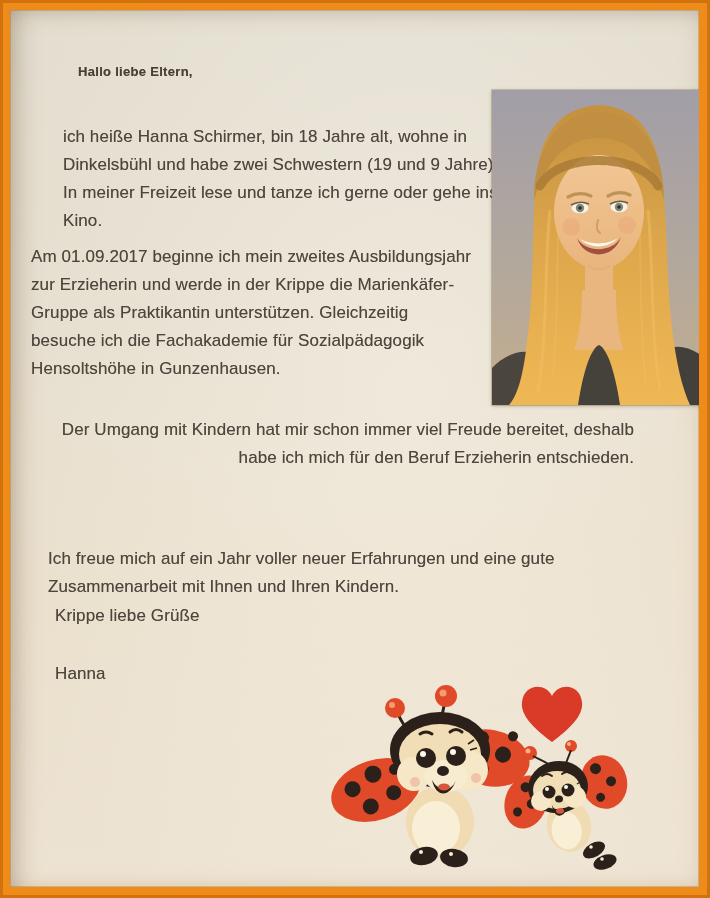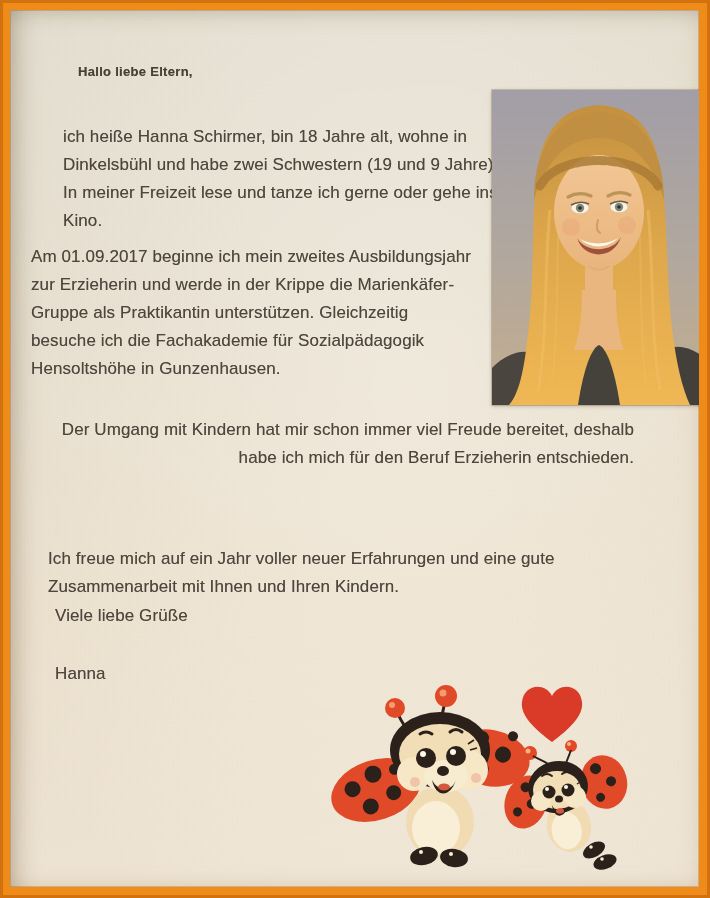--- a/index.html
+++ b/index.html
@@ -49,21 +49,21 @@
 <body>
 
 <div class="page">
   <div class="sheen"></div>
 
   <p class="txt greeting">Hallo liebe Eltern,</p>
   <p class="txt p1">ich heiße Hanna Schirmer, bin 18 Jahre alt, wohne in Dinkelsbühl und habe zwei Schwestern (19 und 9 Jahre). In meiner Freizeit lese und tanze ich gerne oder gehe ins Kino.</p>
   <p class="txt p2">Am 01.09.2017 beginne ich mein zweites Ausbildungsjahr zur Erzieherin und werde in der Krippe die Marienkäfer-Gruppe als Praktikantin unterstützen. Gleichzeitig besuche ich die Fachakademie für Sozialpädagogik Hensoltshöhe in Gunzenhausen.</p>
   <p class="txt p3">Der Umgang mit Kindern hat mir schon immer viel Freude bereitet, deshalb habe ich mich für den Beruf Erzieherin entschieden.</p>
   <p class="txt p4">Ich freue mich auf ein Jahr voller neuer Erfahrungen und eine gute Zusammenarbeit mit Ihnen und Ihren Kindern.</p>
-  <p class="txt closing">Viele liebe Grüße</p>
+  <p class="txt closing">Krippe liebe Grüße</p>
   <p class="txt signature">Hanna</p>
 
   <div class="photo">
     <svg viewBox="0 0 213 315">
       <defs>
         <linearGradient id="pbg" x1="0" y1="0" x2="0" y2="1">
           <stop offset="0" stop-color="#a29ea7"></stop>
           <stop offset=".5" stop-color="#b0a79e"></stop>
           <stop offset="1" stop-color="#c4ae8e"></stop>
         </linearGradient>

